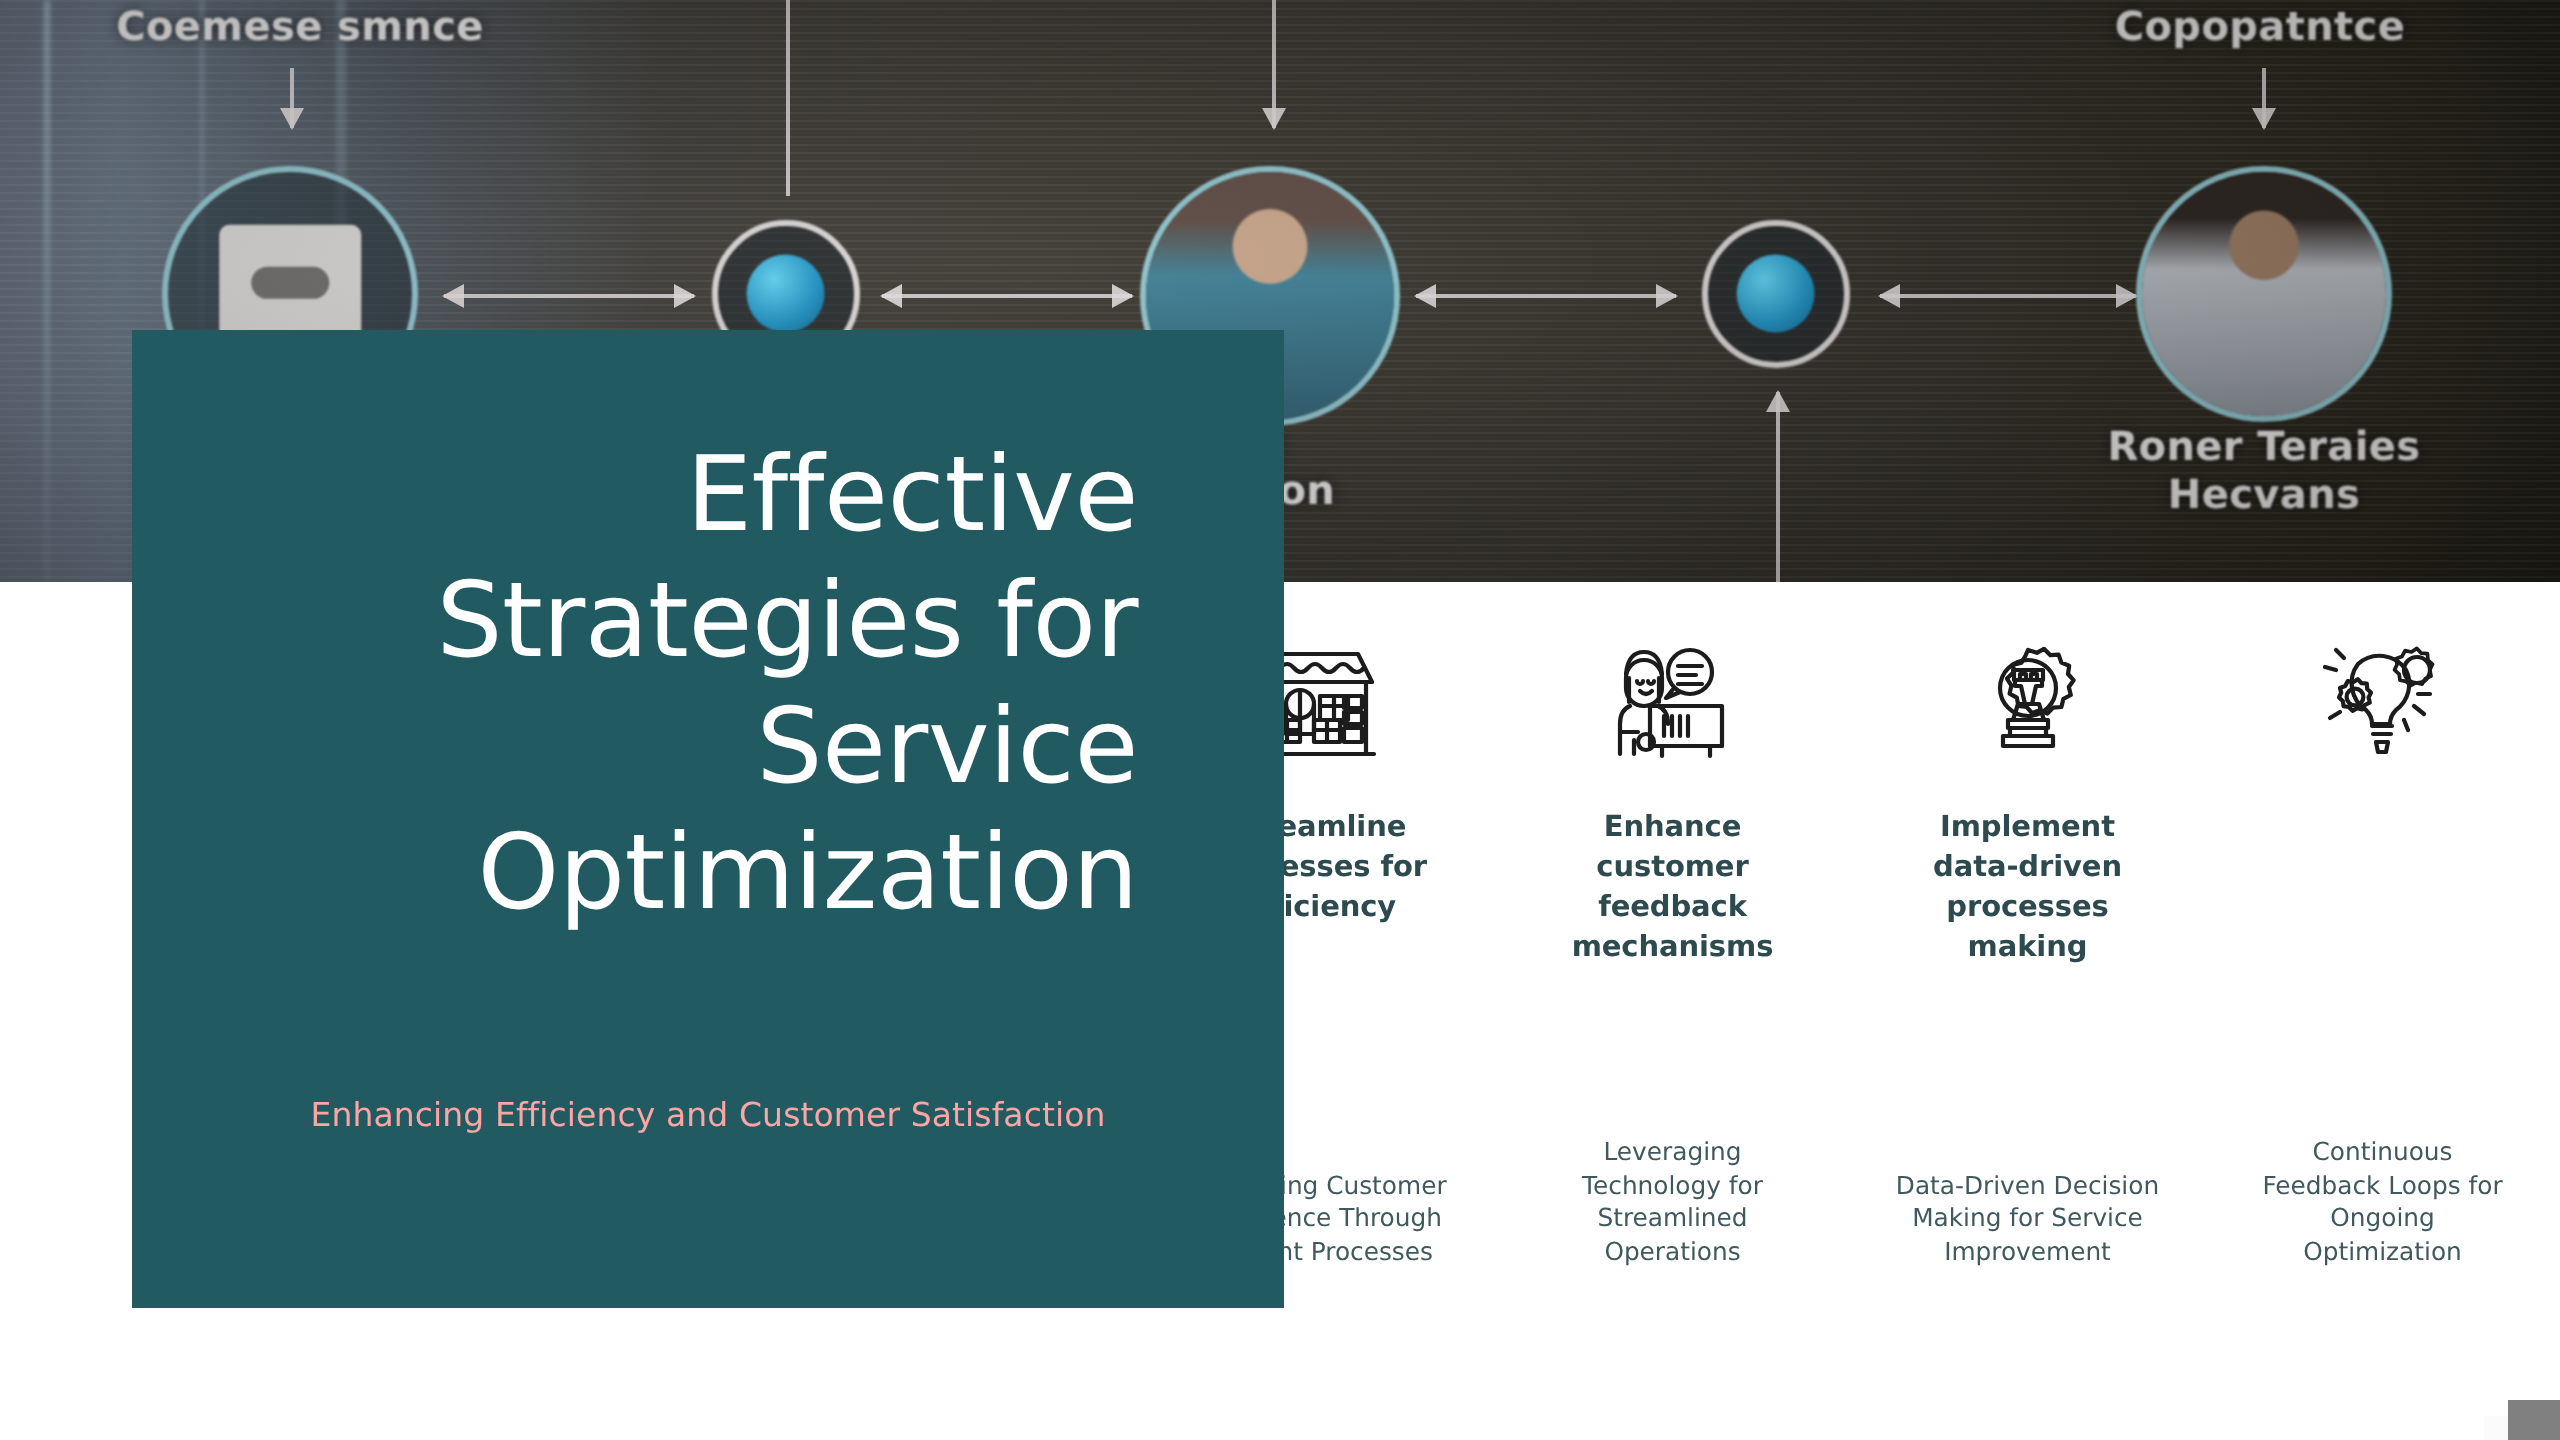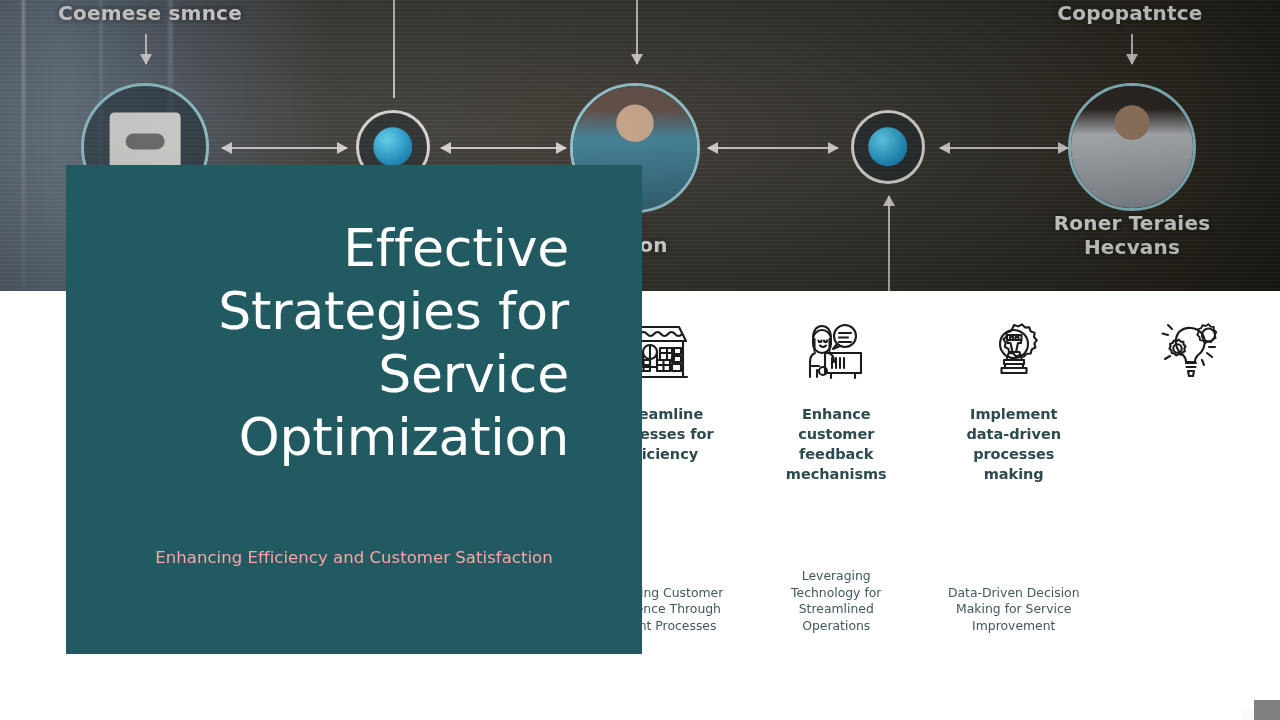--- a/index.html
+++ b/index.html
@@ -372,20 +372,21 @@
           <path d="M29 41 L39 41 M29.5 45 L38.5 45"></path>
           <path d="M31 49 L37 49 L36 54 L32 54 Z"></path>
           <path d="M46 7 l3.5 -1.3 1.8 -3.4 3.6 0.8 3.1 -2.0 2.5 2.7 3.5 0.3 0.3 3.6 2.6 2.4 -1.6 3.2 0.8 3.5 -3.3 1.5 -1.8 3.1 -3.5 -0.8 -3.1 1.7 -2.5 -2.5 -3.5 -0.6 -0.5 -3.5 -2.6 -2.4 1.5 -3.2 Z" transform="translate(-4,3) scale(0.88) translate(5,-2)"></path>
           <circle cx="51.5" cy="13" r="6.5"></circle>
           <path d="M13 22 l2.6 -1.0 1.3 -2.5 2.7 0.6 2.3 -1.5 1.9 2.0 2.6 0.2 0.2 2.7 1.9 1.8 -1.2 2.4 0.6 2.6 -2.4 1.1 -1.3 2.3 -2.6 -0.6 -2.3 1.3 -1.9 -1.9 -2.6 -0.4 -0.4 -2.6 -1.9 -1.8 1.1 -2.4 Z"></path>
           <circle cx="20.5" cy="26.5" r="4.2"></circle>
           <path d="M15 7 L11 3 M11 13 L5.5 11.5 M13 34 L8 37"></path>
           <path d="M50 31 L55 35 M52 25 L58 25 M45 38 L47 43"></path>
         </svg>
       </div>
+      <div class="body">Continuous Feedback Loops for Ongoing Optimization</div>
     </div>
 
   </div>
 
   <div id="corner-notch"></div>
   <div id="corner-handle"></div>
 
 </div>
 
 </body></html>

